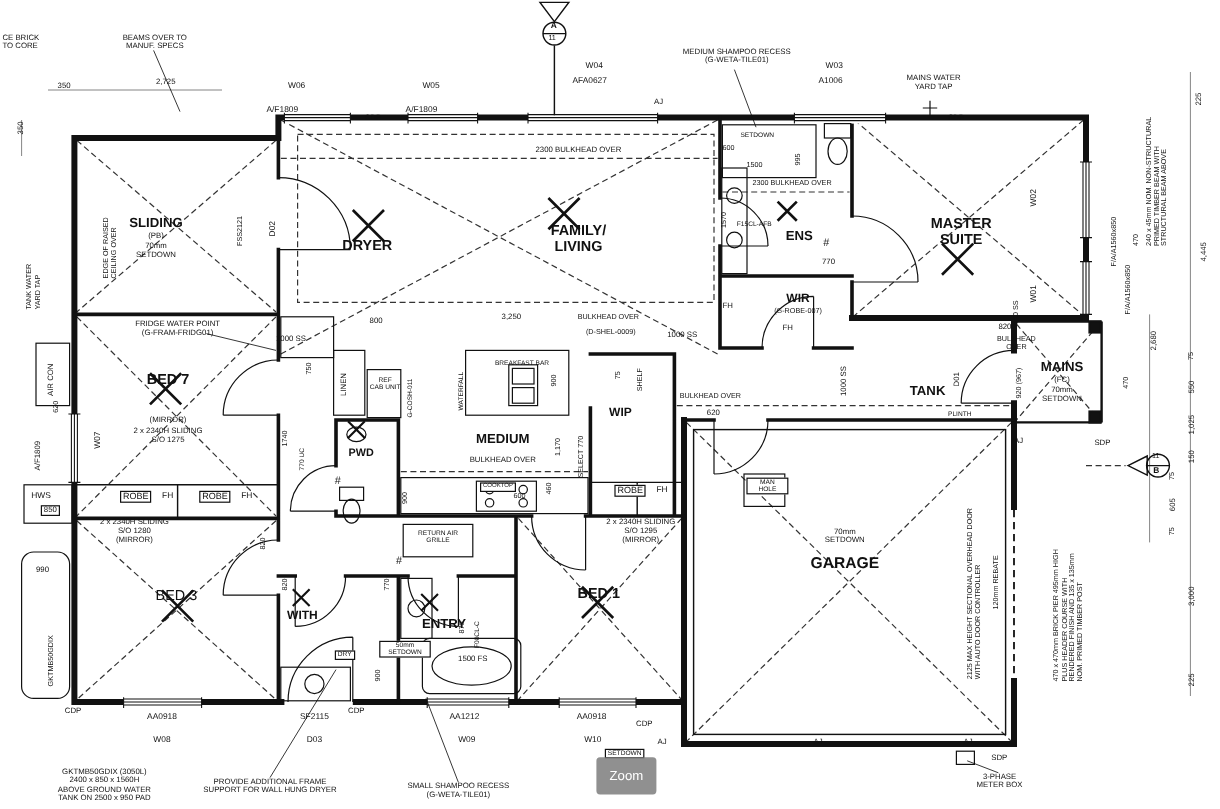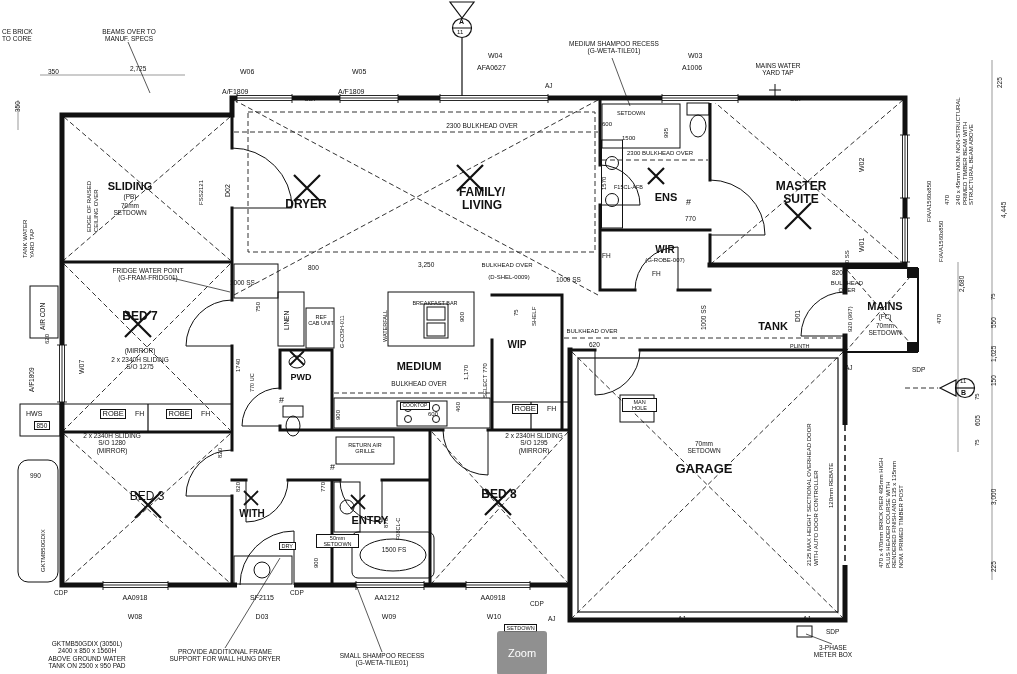--- a/index.html
+++ b/index.html
@@ -3,21 +3,21 @@
 <meta charset="utf-8">
 <style>
   html,body{margin:0;padding:0;background:#fff;}
   #plan{position:relative;width:1017px;height:674px;background:#fff;overflow:hidden;
         font-family:"Liberation Sans",sans-serif;color:#111;}
   #plan svg{position:absolute;left:0;top:0;z-index:1;}
   .lbl{position:absolute;z-index:3;white-space:pre;line-height:1.12;color:#111;}
   .lbl.ctr{text-align:center;}
   .lbl.rot{transform-origin:0 0;transform:rotate(-90deg);}
   .lbl.boxed{border:0.8px solid #111;background:#fff;padding:0 1.5px;}
-  #zoom-btn{position:absolute;z-index:10;left:497px;top:631px;width:50px;height:44px;
+  #zoom-btn{position:absolute;z-index:10;left:497px;top:631px;width:50px;height:31px;
         background:rgba(125,125,125,.85);color:#fff;border:none;border-radius:3px;
         font-family:"Liberation Sans",sans-serif;font-size:11px;display:flex;
         align-items:center;justify-content:center;cursor:pointer;}
 </style>
 </head>
 <body>
 
 <div id="plan">
 
 <svg width="1017" height="674" viewBox="0 0 1017 674" xmlns="http://www.w3.org/2000/svg">
@@ -337,21 +337,21 @@
 (MIRROR)</div>
     <div class="lbl ctr" style="left: 340px; top: 442px; font-size: 5.5px; width: 50px;">RETURN AIR
 GRILLE</div>
     <div class="lbl" style="left: 330px; top: 462px; font-size: 9px;">#</div>
     <div class="lbl rot" style="left: 235px; top: 492px; font-size: 6px;">820</div>
     <div class="lbl rot" style="left: 320px; top: 492px; font-size: 6px;">770</div>
     <div class="lbl rot" style="left: 383px; top: 528px; font-size: 6px;">870</div>
     <div class="lbl rot" style="left: 395px; top: 540px; font-size: 5.5px;">F08CL-C</div>
     <div class="lbl ctr" style="left: 226px; top: 508px; font-size: 10px; font-weight: bold; width: 52px;">WITH</div>
     <div class="lbl ctr" style="left: 342px; top: 514px; font-size: 11px; font-weight: bold; width: 56px;">ENTRY</div>
-    <div class="lbl ctr" style="left: 462px; top: 488px; font-size: 12px; font-weight: bold; width: 74px;">BED 8</div>
+    <div class="lbl ctr" style="left: 462px; top: 488px; font-size: 12px; font-weight: bold; width: 74px;">BED 1</div>
     <div class="lbl boxed" style="left: 279px; top: 542px; font-size: 5.5px;">DRY</div>
     <div class="lbl ctr boxed" style="left: 316px; top: 534px; font-size: 5.5px; width: 38px;">50mm
 SETDOWN</div>
     <div class="lbl ctr" style="left: 372px; top: 546px; font-size: 6.5px; width: 44px;">1500 FS</div>
     <div class="lbl rot" style="left: 313px; top: 568px; font-size: 6px;">900</div>
     <div class="lbl ctr boxed" style="left: 622px; top: 398px; font-size: 5.5px; width: 30px;">MAN
 HOLE</div>
     <div class="lbl ctr" style="left: 668px; top: 440px; font-size: 6.5px; width: 72px;">70mm
 SETDOWN</div>
     <div class="lbl ctr" style="left: 652px; top: 462px; font-size: 13px; font-weight: bold; width: 104px;">GARAGE</div>

